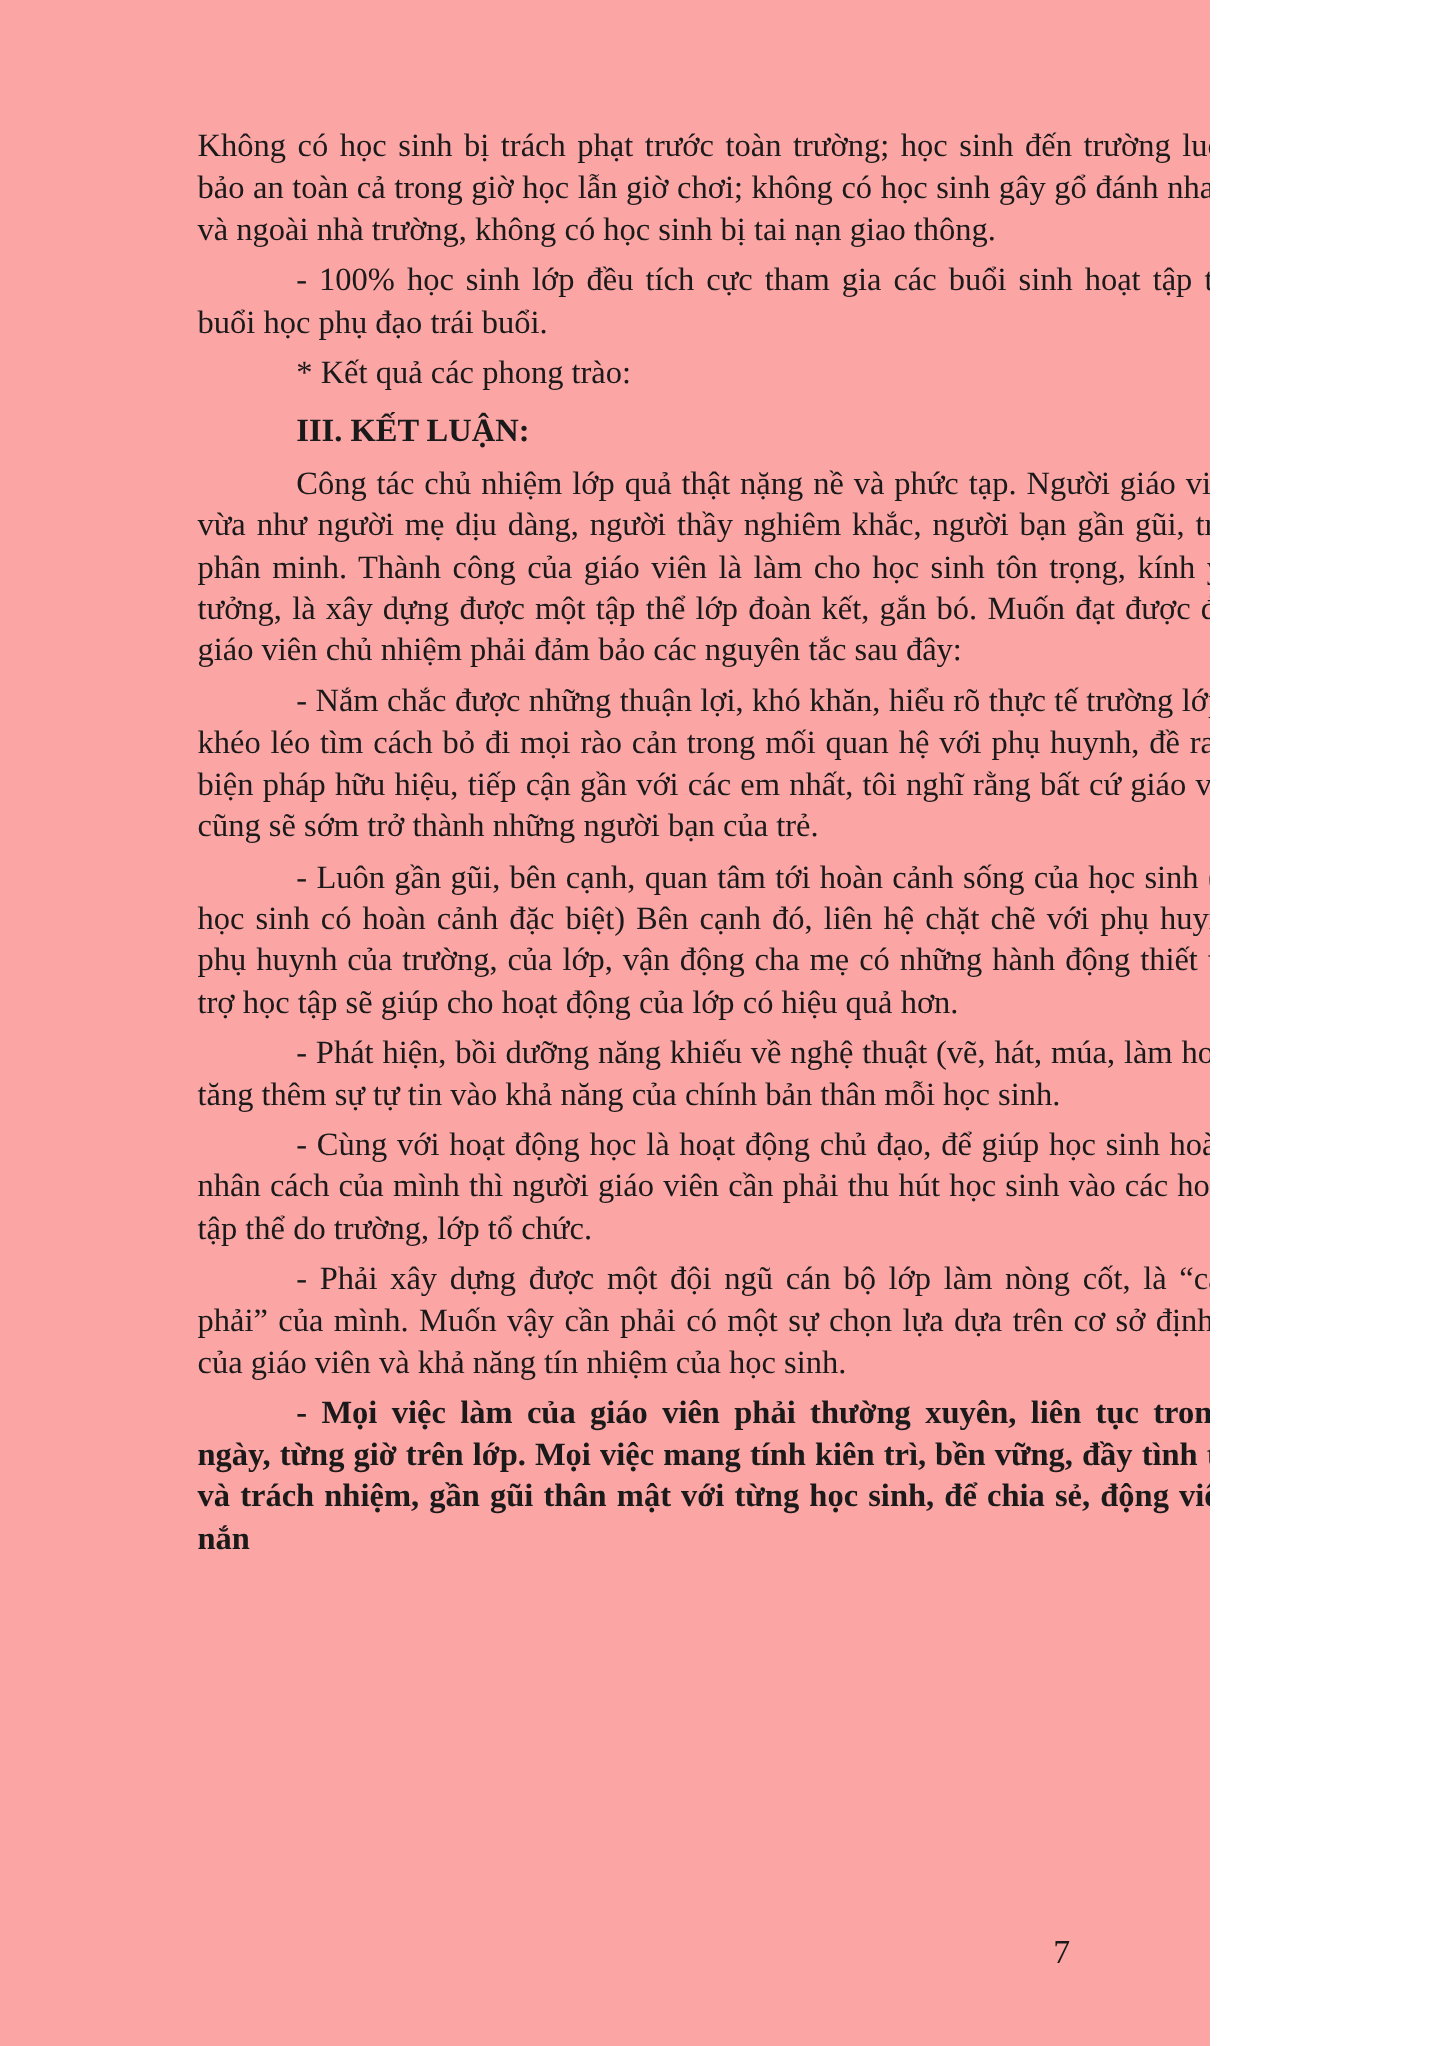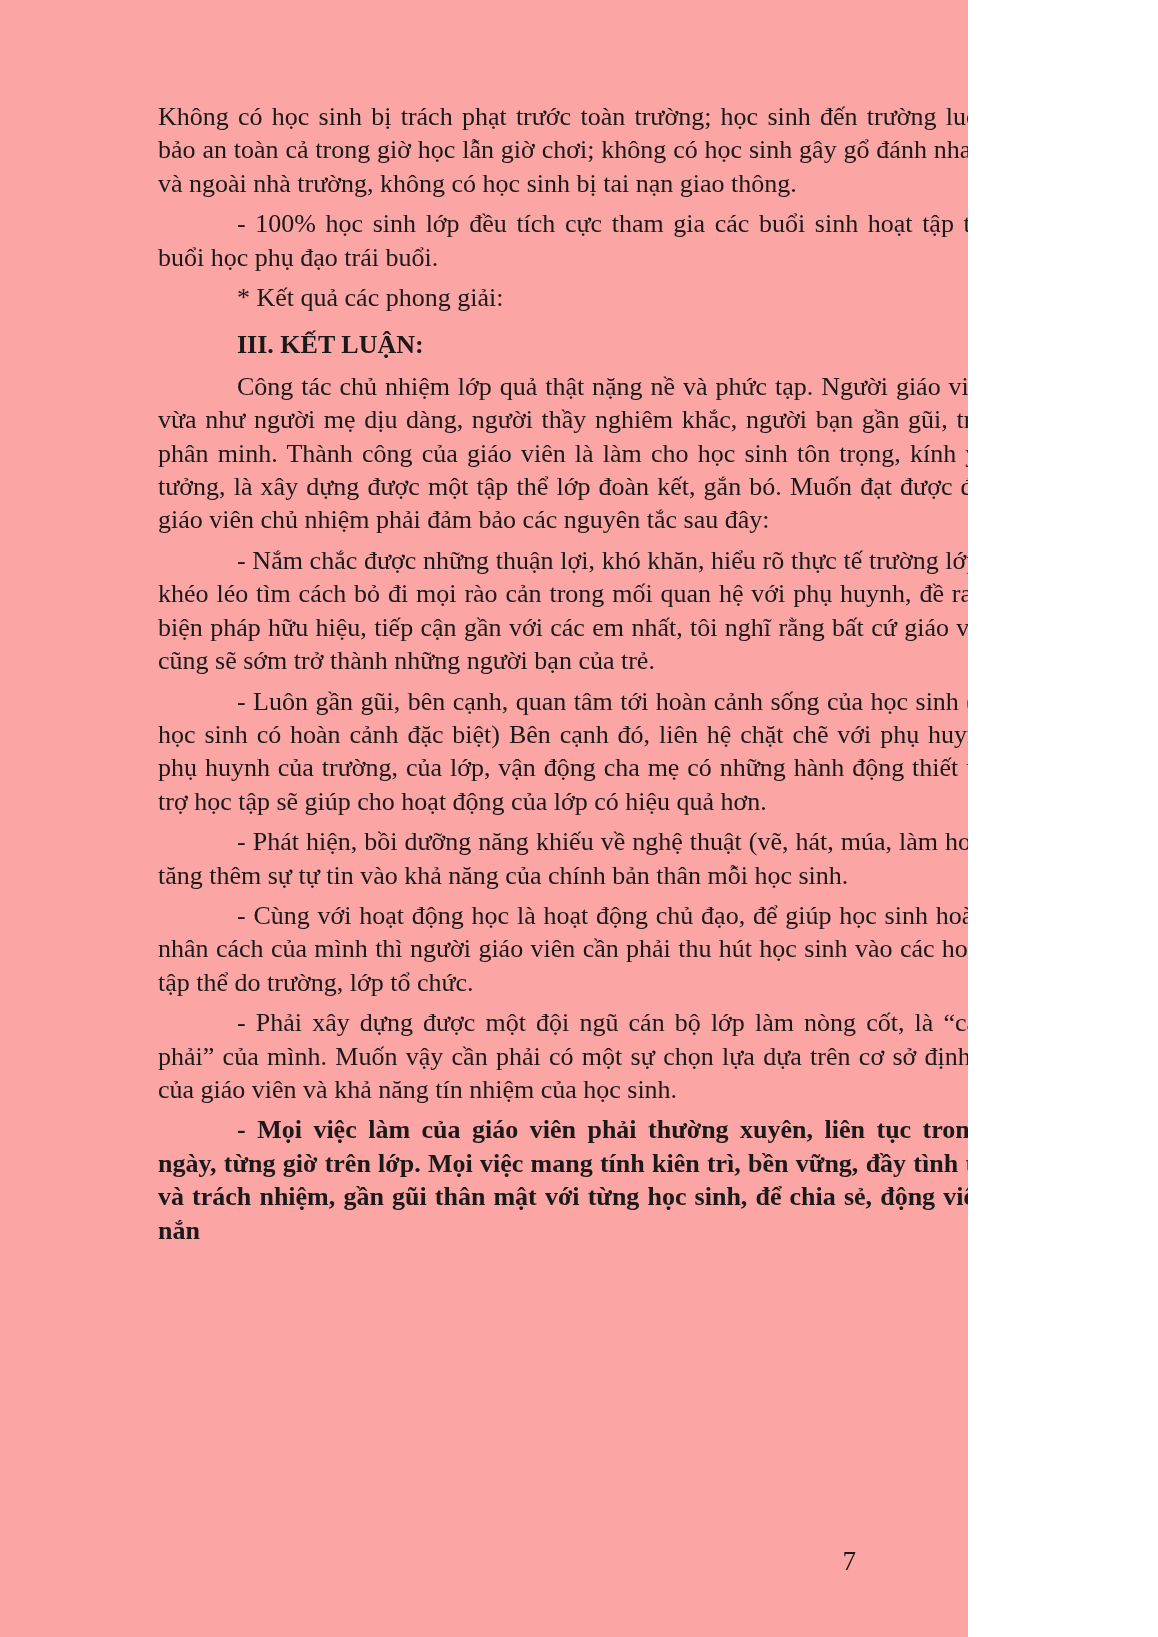--- a/index.html
+++ b/index.html
@@ -51,21 +51,21 @@
     color: #1a1a1a;
   }
 </style>
 </head>
 <body>
 
 <div class="page">
   <div class="content">
     <p class="cont">Không có học sinh bị trách phạt trước toàn trường; học sinh đến trường luôn đảm bảo an toàn cả trong giờ học lẫn giờ chơi; không có học sinh gây gổ đánh nhau trong và ngoài nhà trường, không có học sinh bị tai nạn giao thông.</p>
     <p>- 100% học sinh lớp đều tích cực tham gia các buổi sinh hoạt tập thể, các buổi học phụ đạo trái buổi.</p>
-    <p>* Kết quả các phong giải:</p>
+    <p>* Kết quả các phong trào:</p>
     <p class="heading">III. KẾT LUẬN:</p>
     <p>Công tác chủ nhiệm lớp quả thật nặng nề và phức tạp. Người giáo viên phải vừa như người mẹ dịu dàng, người thầy nghiêm khắc, người bạn gần gũi, trọng tài phân minh. Thành công của giáo viên là làm cho học sinh tôn trọng, kính yêu, tin tưởng, là xây dựng được một tập thể lớp đoàn kết, gắn bó. Muốn đạt được điều đó, giáo viên chủ nhiệm phải đảm bảo các nguyên tắc sau đây:</p>
     <p>- Nắm chắc được những thuận lợi, khó khăn, hiểu rõ thực tế trường lớp mình, khéo léo tìm cách bỏ đi mọi rào cản trong mối quan hệ với phụ huynh, đề ra những biện pháp hữu hiệu, tiếp cận gần với các em nhất, tôi nghĩ rằng bất cứ giáo viên nào cũng sẽ sớm trở thành những người bạn của trẻ.</p>
     <p>- Luôn gần gũi, bên cạnh, quan tâm tới hoàn cảnh sống của học sinh (nhất là học sinh có hoàn cảnh đặc biệt) Bên cạnh đó, liên hệ chặt chẽ với phụ huynh, ban phụ huynh của trường, của lớp, vận động cha mẹ có những hành động thiết thực hỗ trợ học tập sẽ giúp cho hoạt động của lớp có hiệu quả hơn.</p>
     <p>- Phát hiện, bồi dưỡng năng khiếu về nghệ thuật (vẽ, hát, múa, làm hoa…) sẽ tăng thêm sự tự tin vào khả năng của chính bản thân mỗi học sinh.</p>
     <p>- Cùng với hoạt động học là hoạt động chủ đạo, để giúp học sinh hoàn thiện nhân cách của mình thì người giáo viên cần phải thu hút học sinh vào các hoạt động tập thể do trường, lớp tổ chức.</p>
     <p>- Phải xây dựng được một đội ngũ cán bộ lớp làm nòng cốt, là “cánh tay phải” của mình. Muốn vậy cần phải có một sự chọn lựa dựa trên cơ sở định hướng của giáo viên và khả năng tín nhiệm của học sinh.</p>
     <p class="last">- Mọi việc làm của giáo viên phải thường xuyên, liên tục trong từng ngày, từng giờ trên lớp. Mọi việc mang tính kiên trì, bền vững, đầy tình thương và trách nhiệm, gần gũi thân mật với từng học sinh, để chia sẻ, động viên, uốn nắn</p>
   </div>
   <div class="page-number">7</div>

